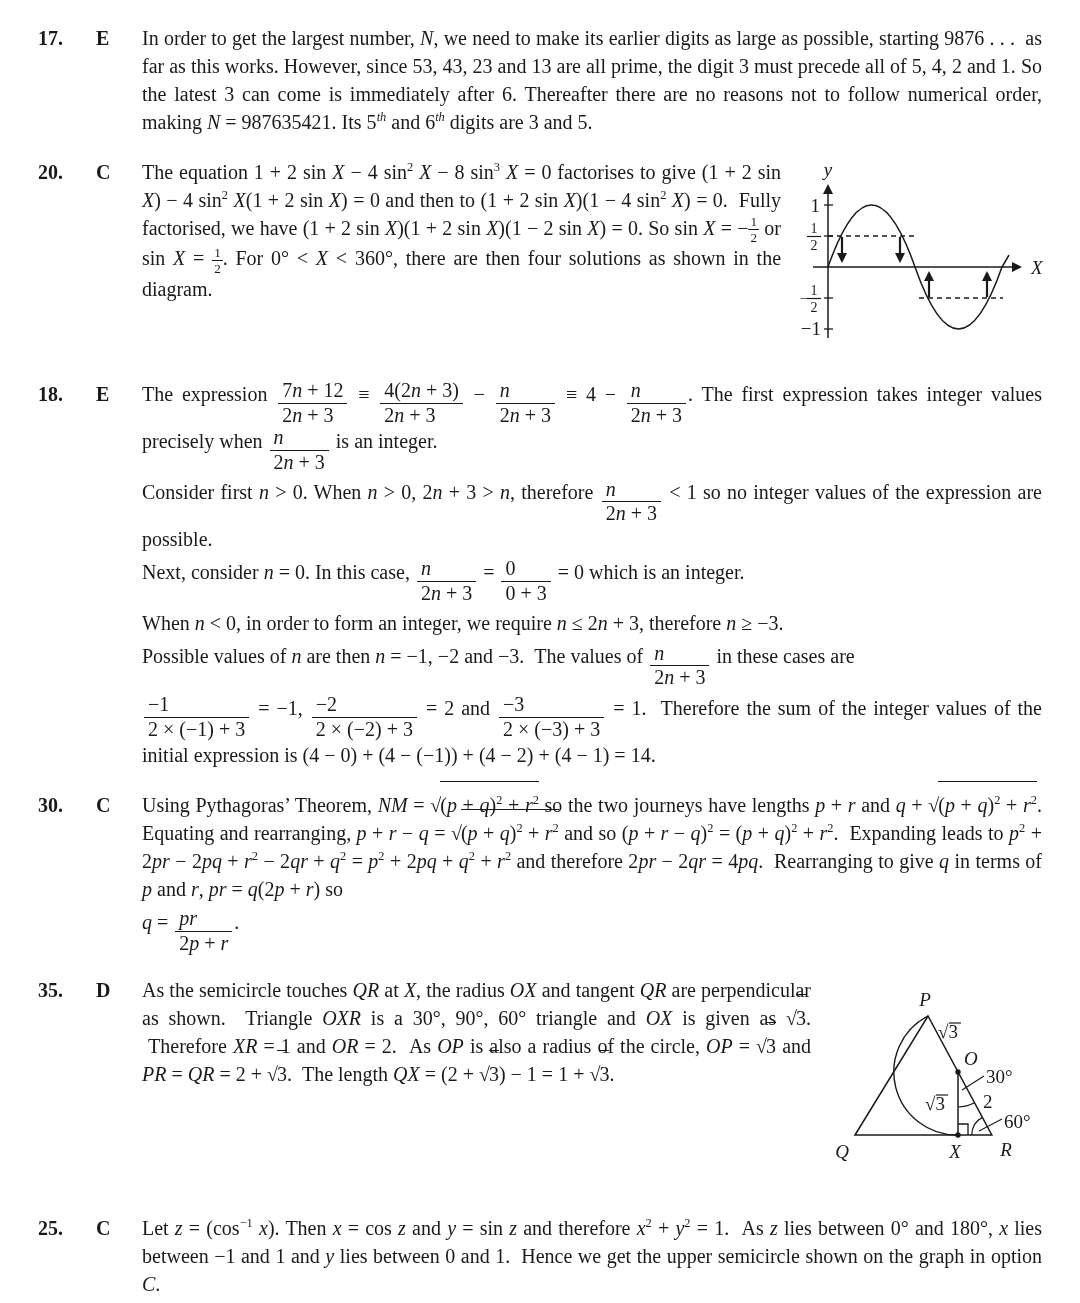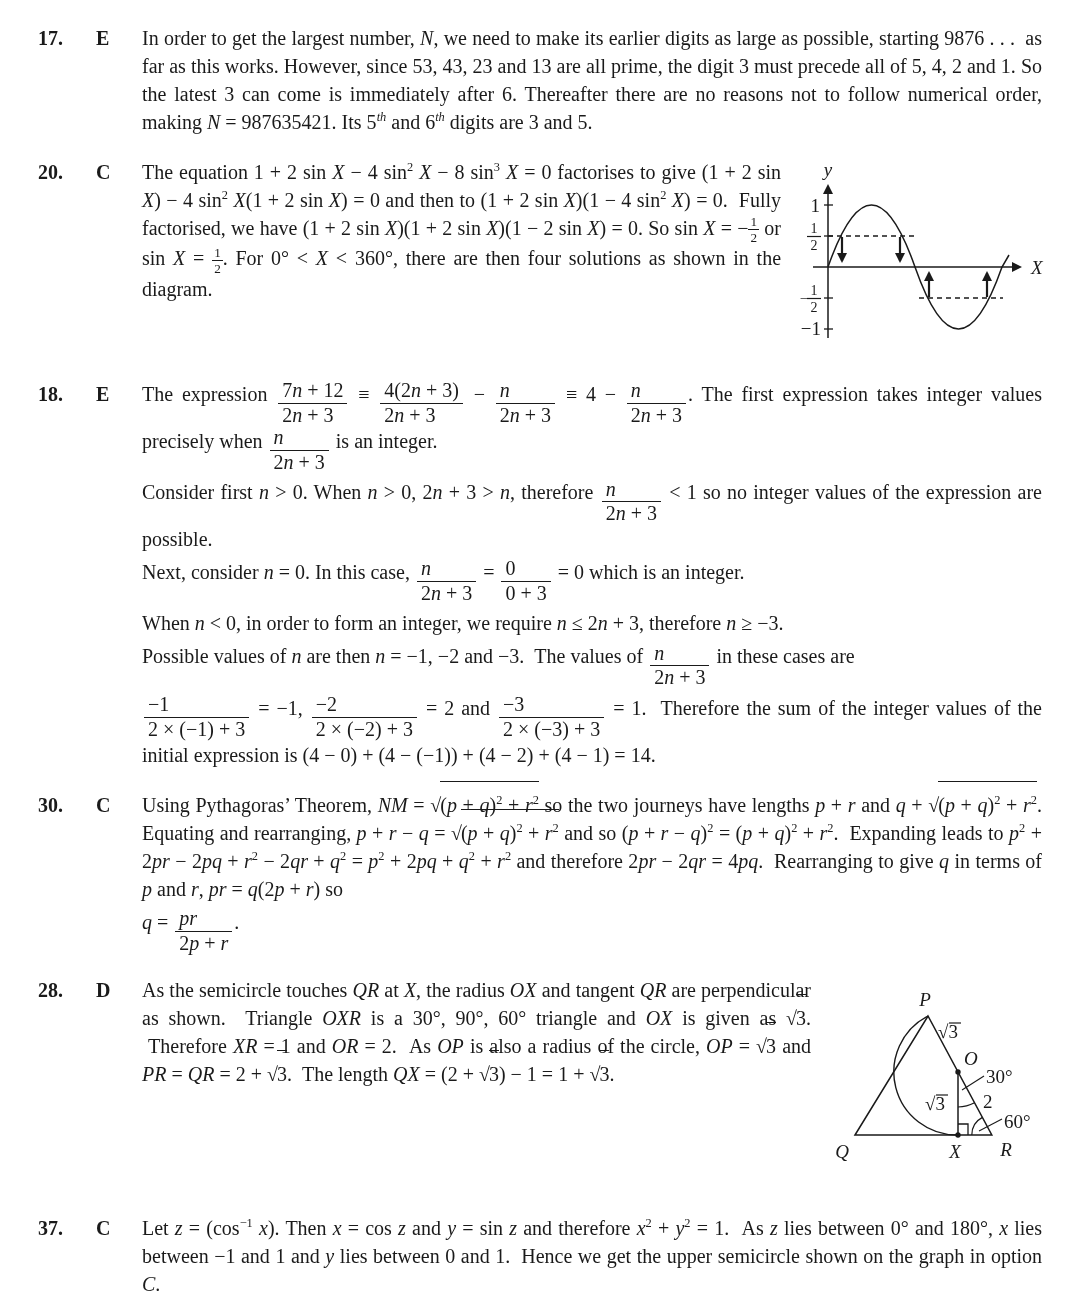--- a/index.html
+++ b/index.html
@@ -111,21 +111,21 @@
   <section class="q">
     <div class="qnum">30.</div>
     <div class="qans">C</div>
     <div class="qbody">
       <p>Using Pythagoras’ Theorem, <i>NM</i> = <span class="sqrt">√<span class="rad">(<i>p</i> + <i>q</i>)<sup>2</sup> + <i>r</i><sup>2</sup></span></span> so the two journeys have lengths <i>p</i> + <i>r</i> and <i>q</i> + <span class="sqrt">√<span class="rad">(<i>p</i> + <i>q</i>)<sup>2</sup> + <i>r</i><sup>2</sup></span></span>. Equating and rearranging, <i>p</i> + <i>r</i> − <i>q</i> = <span class="sqrt">√<span class="rad">(<i>p</i> + <i>q</i>)<sup>2</sup> + <i>r</i><sup>2</sup></span></span> and so (<i>p</i> + <i>r</i> − <i>q</i>)<sup>2</sup> = (<i>p</i> + <i>q</i>)<sup>2</sup> + <i>r</i><sup>2</sup>. &nbsp;Expanding leads to <i>p</i><sup>2</sup> + 2<i>pr</i> − 2<i>pq</i> + <i>r</i><sup>2</sup> − 2<i>qr</i> + <i>q</i><sup>2</sup> = <i>p</i><sup>2</sup> + 2<i>pq</i> + <i>q</i><sup>2</sup> + <i>r</i><sup>2</sup> and therefore 2<i>pr</i> − 2<i>qr</i> = 4<i>pq</i>. &nbsp;Rearranging to give <i>q</i> in terms of <i>p</i> and <i>r</i>, <i>pr</i> = <i>q</i>(2<i>p</i> + <i>r</i>) so</p>
       <p style="text-align:left;"><i>q</i> = <span class="frac"><span class="fnum"><i>pr</i></span><span class="fden">2<i>p</i> + <i>r</i></span></span>.</p>
     </div>
   </section>
 
   <section class="q">
-    <div class="qnum">28.</div>
+    <div class="qnum">35.</div>
     <div class="qans">D</div>
     <div class="qbody">
       <figure class="fig-tri">
         <svg width="225" height="205" viewBox="0 0 225 205">
 
           <path d="M30,159 L103,40 L166.8,159 Z" fill="none" stroke="#1a1a1a" stroke-width="1.5"></path>
 
           <line x1="133" y1="96" x2="133" y2="159" stroke="#1a1a1a" stroke-width="1.5"></line>
 
           <path d="M103,40 A63,63 0 0 0 133,159" fill="none" stroke="#1a1a1a" stroke-width="1.4"></path>
@@ -156,20 +156,20 @@
 
           <text class="dlab" x="161" y="107">30°</text>
           <text class="dlab" x="179" y="152">60°</text>
         </svg>
       </figure>
       <p>As the semicircle touches <i>QR</i> at <i>X</i>, the radius <i>OX</i> and tangent <i>QR</i> are perpendicular as shown. &nbsp;Triangle <i>OXR</i> is a 30°, 90°, 60° triangle and <i>OX</i> is given as <span class="sqrt">√<span class="rad">3</span></span>. &nbsp;Therefore <i>XR</i> = 1 and <i>OR</i> = 2. &nbsp;As <i>OP</i> is also a radius of the circle, <i>OP</i> = <span class="sqrt">√<span class="rad">3</span></span> and <i>PR</i> = <i>QR</i> = 2 + <span class="sqrt">√<span class="rad">3</span></span>. &nbsp;The length <i>QX</i> = (2 + <span class="sqrt">√<span class="rad">3</span></span>) − 1 = 1 + <span class="sqrt">√<span class="rad">3</span></span>.</p>
     </div>
   </section>
 
   <section class="q">
-    <div class="qnum">37.</div>
+    <div class="qnum">25.</div>
     <div class="qans">C</div>
     <div class="qbody">
       <p>Let <i>z</i> = (cos<sup>−1</sup> <i>x</i>). Then <i>x</i> = cos <i>z</i> and <i>y</i> = sin <i>z</i> and therefore <i>x</i><sup>2</sup> + <i>y</i><sup>2</sup> = 1. &nbsp;As <i>z</i> lies between 0° and 180°, <i>x</i> lies between −1 and 1 and <i>y</i> lies between 0 and 1. &nbsp;Hence we get the upper semicircle shown on the graph in option <i>C</i>.</p>
     </div>
   </section>
 
 </main>
 
 </body></html>

